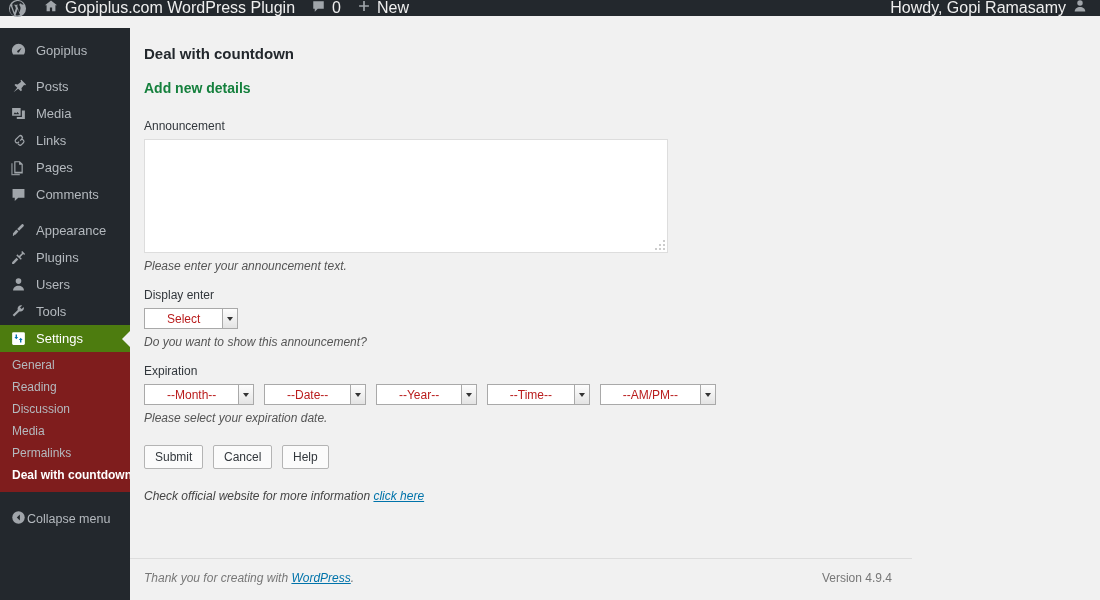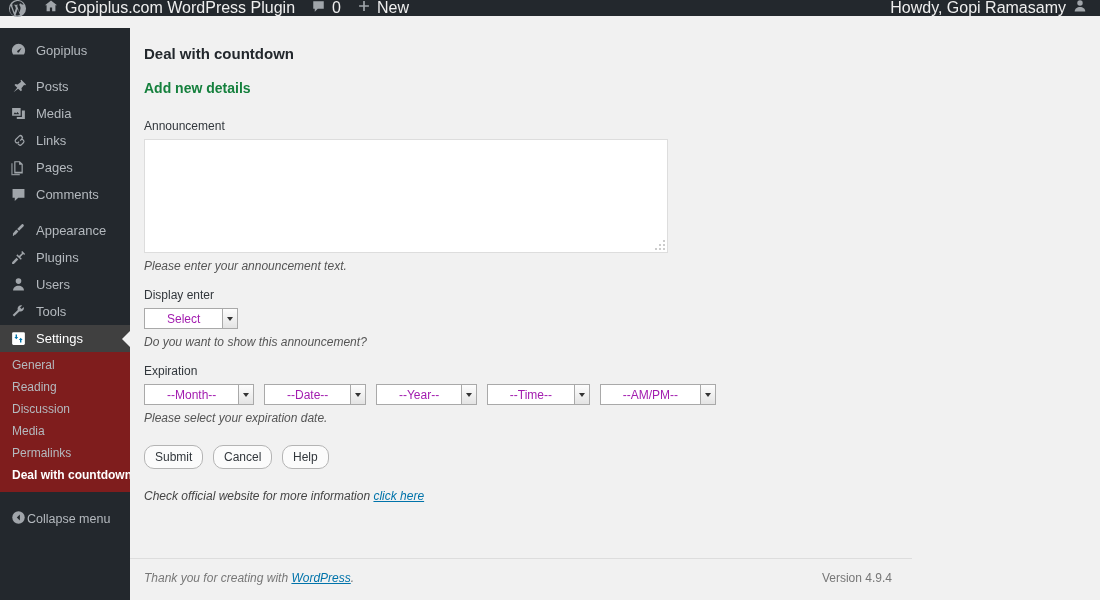--- a/index.html
+++ b/index.html
@@ -38,21 +38,21 @@
   .menu-item {
     position:relative;
     display:flex; align-items:center; gap:9px;
     height:27px; padding-left:10px;
     color:#b4b9be; font-size:13px; line-height:1;
   }
   .menu-item .mi-ico { width:17px; height:17px; flex:0 0 17px; display:flex; align-items:center; justify-content:center; }
   .menu-item .mi-label { white-space:nowrap; }
   .menu-sep { height:9px; }
   .menu-item.current {
-    background:#404040; color:#fff; font-weight:400;
+    background:#4d7c0f; color:#fff; font-weight:400;
   }
   .menu-item.current .arrow {
     position:absolute; right:0; top:50%; margin-top:-8px;
     width:0; height:0;
     border-top:8px solid transparent;
     border-bottom:8px solid transparent;
     border-right:8px solid #f1f1f1;
   }
   .submenu { background:#7f1d1d; padding:2px 0 6px 0; }
   .submenu-item {
@@ -92,41 +92,41 @@
   .grip i { position:absolute; width:2px; height:2px; background:#ccc; display:block; }
 
   
   .sel {
     display:inline-flex; align-items:stretch;
     height:21px; border:1px solid #a9a9a9; background:#fff;
     vertical-align:middle; margin-right:6px;
   }
   .sel .sel-txt {
     display:flex; align-items:center;
-    padding:0 22px; font-size:12px; color:#a21caf; white-space:nowrap;
+    padding:0 22px; font-size:12px; color:#b91c1c; white-space:nowrap;
   }
   .sel .sel-btn {
     width:15px; border-left:1px solid #a9a9a9;
     background:linear-gradient(#fdfdfd,#e4e4e4);
     display:flex; align-items:center; justify-content:center;
   }
   .sel .sel-btn .car {
     width:0; height:0;
     border-left:3.5px solid transparent;
     border-right:3.5px solid transparent;
     border-top:4px solid #333;
   }
   .sel-row { margin-top:2px; }
 
   .btn {
     display:inline-block;
     height:24px; line-height:22px;
     padding:0 10px; margin-right:6px;
     border:1px solid #b4b4b4; background:#fbfbfb;
-    border-radius:10px;
+    border-radius:2px;
     font-size:12px; color:#32373c; font-family:"Liberation Sans", sans-serif;
   }
   .btn-row { margin-top:20px; }
 
   .official { font-style:italic; font-size:12px; color:#444; margin-top:20px; }
   .official a { color:#0073aa; font-style:italic; }
 
   
   #footer {
     position:absolute; left:130px; bottom:0;

